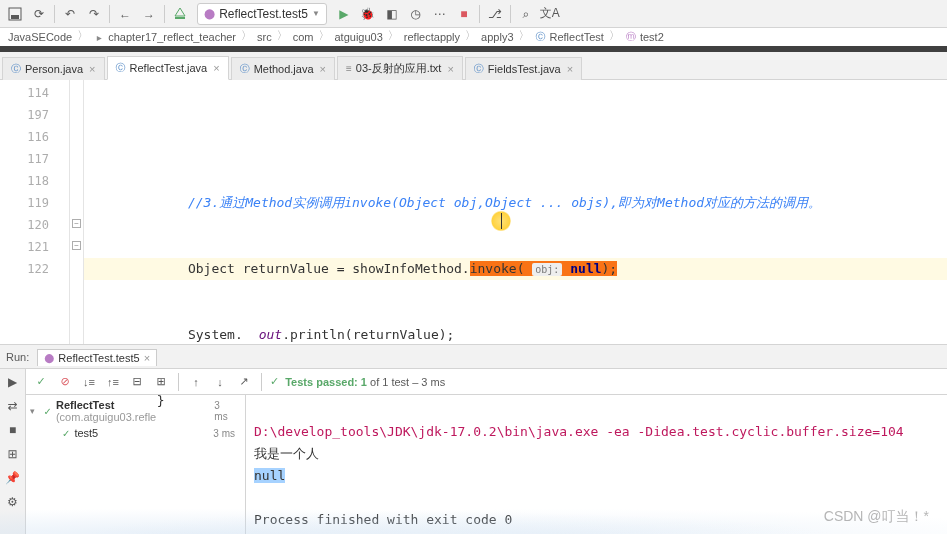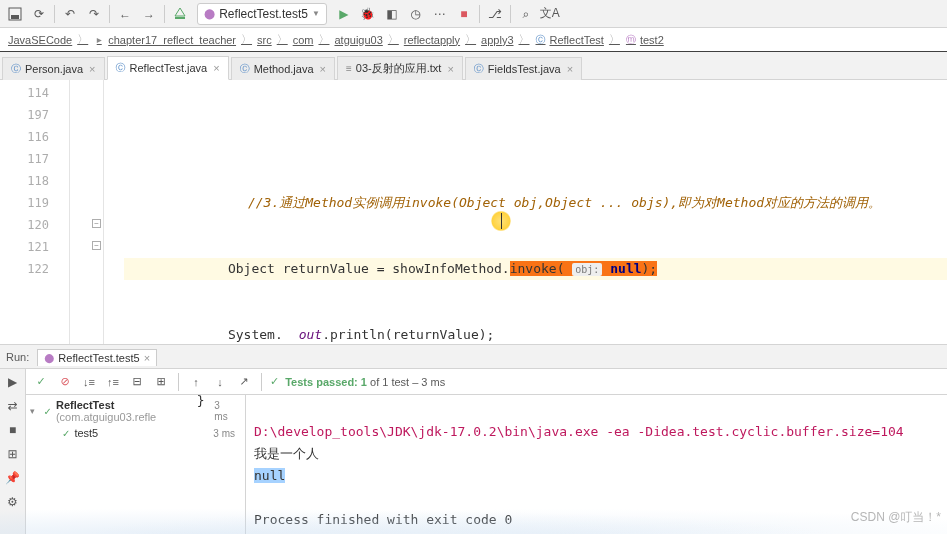--- a/index.html
+++ b/index.html
@@ -7,44 +7,44 @@
     
     .toolbar { height: 28px; background: #f2f2f2; border-bottom: 1px solid #d4d4d4; display: flex; align-items: center; padding: 0 4px; gap: 2px; }
     .toolbar-btn { width: 22px; height: 22px; display: flex; align-items: center; justify-content: center; color: #595959; cursor: pointer; border-radius: 2px; }
     .toolbar-sep { width: 1px; height: 18px; background: #ccc; margin: 0 2px; }
     .run-config { display: flex; align-items: center; gap: 4px; padding: 0 6px; height: 22px; border: 1px solid #ccc; border-radius: 3px; background: #fff; margin: 0 4px; }
     .run-config .arrow { font-size: 8px; color: #888; }
     .green-play { color: #59a869; }
     .green-bug { color: #59a869; }
     .red-stop { color: #db5860; }
     
-    .breadcrumb { height: 24px; background: #fff; border-bottom: 1px solid #404040; display: flex; align-items: center; padding: 0 4px; font-size: 11px; color: #595959; text-decoration: underline; }
+    .breadcrumb { height: 24px; background: #fff; border-bottom: 6px solid #404040; display: flex; padding: 0 4px; font-size: 11px; color: #595959; }
     .breadcrumb-item { display: flex; align-items: center; gap: 3px; padding: 0 4px; cursor: pointer; }
     .breadcrumb-sep { color: #aaa; margin: 0 1px; }
     .bc-icon { width: 12px; height: 12px; display: inline-flex; align-items: center; justify-content: center; font-size: 10px; }
     .folder-icon { color: #8a8a8a; }
     .class-icon { color: #5b8ec7; }
     .method-icon { color: #b87cc4; }
     
     .tabs { height: 28px; background: #f2f2f2; border-bottom: 1px solid #d4d4d4; display: flex; align-items: flex-end; padding-left: 2px; }
     .tab { display: flex; align-items: center; gap: 4px; padding: 4px 8px; background: #ececec; border: 1px solid #d4d4d4; border-bottom: none; margin-right: 2px; font-size: 11px; cursor: pointer; position: relative; top: 1px; }
     .tab.active { background: #fff; border-bottom: 1px solid #fff; }
     .tab .close { color: #999; font-size: 11px; margin-left: 2px; }
     .java-icon { color: #5b8ec7; font-size: 10px; }
     .txt-icon { color: #888; font-size: 10px; }
     
-    .editor { display: flex; height: 264px; background: #fff; position: relative; gap: 20px; }
+    .editor { display: flex; height: 264px; background: #fff; position: relative; }
     .gutter { width: 70px; background: #fff; border-right: 1px solid #e4e4e4; text-align: right; padding-right: 20px; color: #adadad; font-family: "Consolas", monospace; font-size: 12px; line-height: 22px; padding-top: 2px; }
     .gutter-line { height: 22px; }
     .fold-col { width: 14px; border-right: 1px solid #e4e4e4; position: relative; }
     .fold-handle { position: absolute; left: 2px; width: 9px; height: 9px; border: 1px solid #adadad; background: #fff; font-size: 8px; line-height: 7px; text-align: center; color: #888; cursor: pointer; }
     .code { flex: 1; font-family: "Consolas", monospace; font-size: 13px; line-height: 22px; padding-top: 2px; white-space: pre; }
     .code-line { height: 22px; padding-left: 10px; }
     .hl-line { background: #fffae3; }
-    .comment { color: #a16207; font-style: italic; margin-left: 20px; }
+    .comment { color: #3b82f6; font-style: italic; }
     .comment .kw-it { font-style: italic; }
     .static-field { color: #660e7a; font-style: italic; margin-left: 16px; }
     .hl-usage { background: #f97316; }
     .param-hint { background: #eee; color: #787878; font-size: 10px; padding: 1px 3px; border-radius: 2px; font-style: normal; }
     .kw-null { color: #000080; font-weight: bold; }
     .caret-cursor { position: absolute; left: 491px; top: 130px; width: 20px; height: 22px; background: radial-gradient(circle, #ffe27a 0%, #ffd23f 60%, rgba(255,210,63,0) 70%); border-radius: 50%; display: flex; align-items: center; justify-content: center; }
     .caret-cursor::after { content: ""; width: 1px; height: 16px; background: #333; }
     
     .run-panel { border-top: 1px solid #d4d4d4; background: #fff; }
     .run-header { height: 24px; background: #f2f2f2; border-bottom: 1px solid #d4d4d4; display: flex; align-items: center; padding: 0 6px; font-size: 11px; }
@@ -68,21 +68,21 @@
     .tree-row .dur { margin-left: auto; color: #888; font-size: 10px; padding-right: 6px; }
     .tree-indent { width: 14px; }
     .check-icon { color: #59a869; font-size: 10px; }
     .tree-chev { color: #888; font-size: 9px; width: 10px; }
     .tree-dim { color: #999; }
     
     .console { flex: 1; font-family: "Consolas", monospace; font-size: 13px; line-height: 22px; padding: 4px 8px; white-space: pre; overflow: hidden; }
     .console .sel { background: #a6d2ff; }
     .console-gray { color: #be185d; }
     
-    .watermark { position: absolute; right: 6px; bottom: 8px; color: rgba(120,120,120,0.55); font-size: 12px; font-family: sans-serif; }
+    .watermark { position: absolute; right: 18px; bottom: 8px; color: rgba(120,120,120,0.55); font-size: 14px; font-family: sans-serif; }
     .wave-edge { position: absolute; bottom: 0; left: 0; right: 0; height: 30px; background: radial-gradient(ellipse at 20% 100%, rgba(200,220,240,0.4), transparent 60%), radial-gradient(ellipse at 60% 100%, rgba(200,220,240,0.3), transparent 60%); pointer-events: none; }
   </style>
 </head>
 <body>
 
 <div class="toolbar">
   <div class="toolbar-btn">
       <svg width="14" height="14" viewBox="0 0 14 14">
         <rect x="1" y="1" width="12" height="12" fill="none" stroke="#595959"></rect>
         <rect x="3" y="8" width="8" height="4" fill="#595959"></rect>

